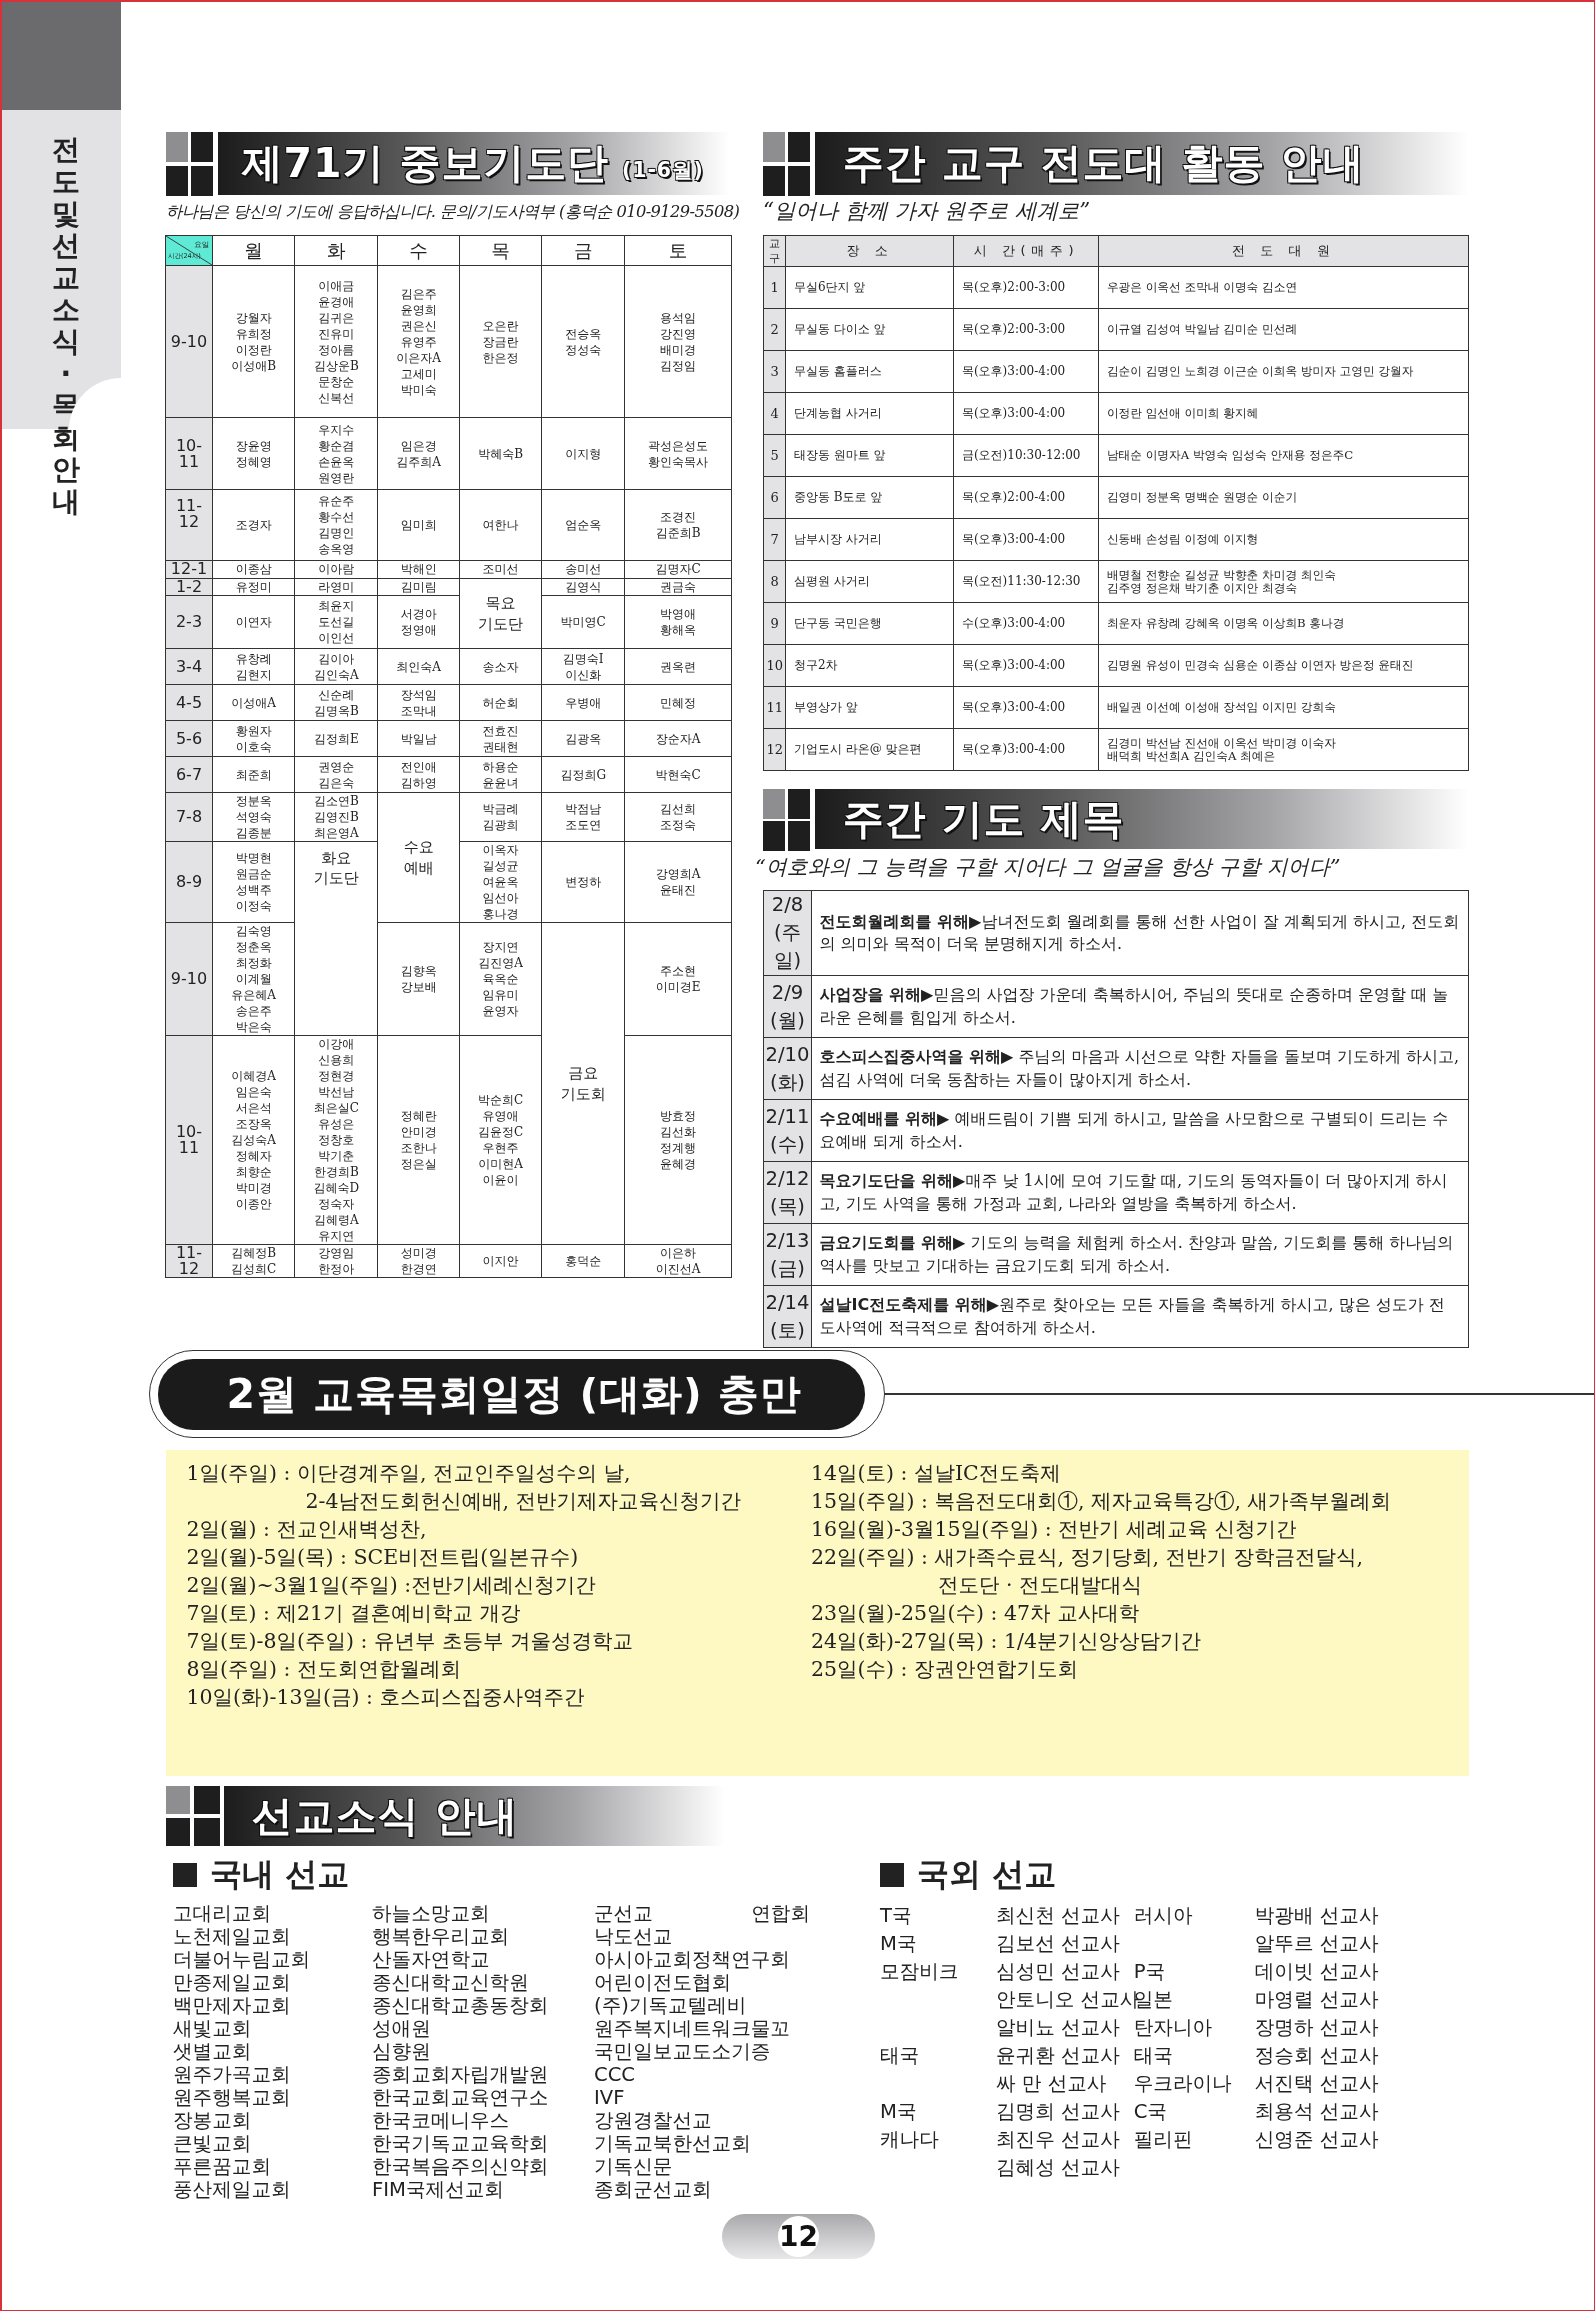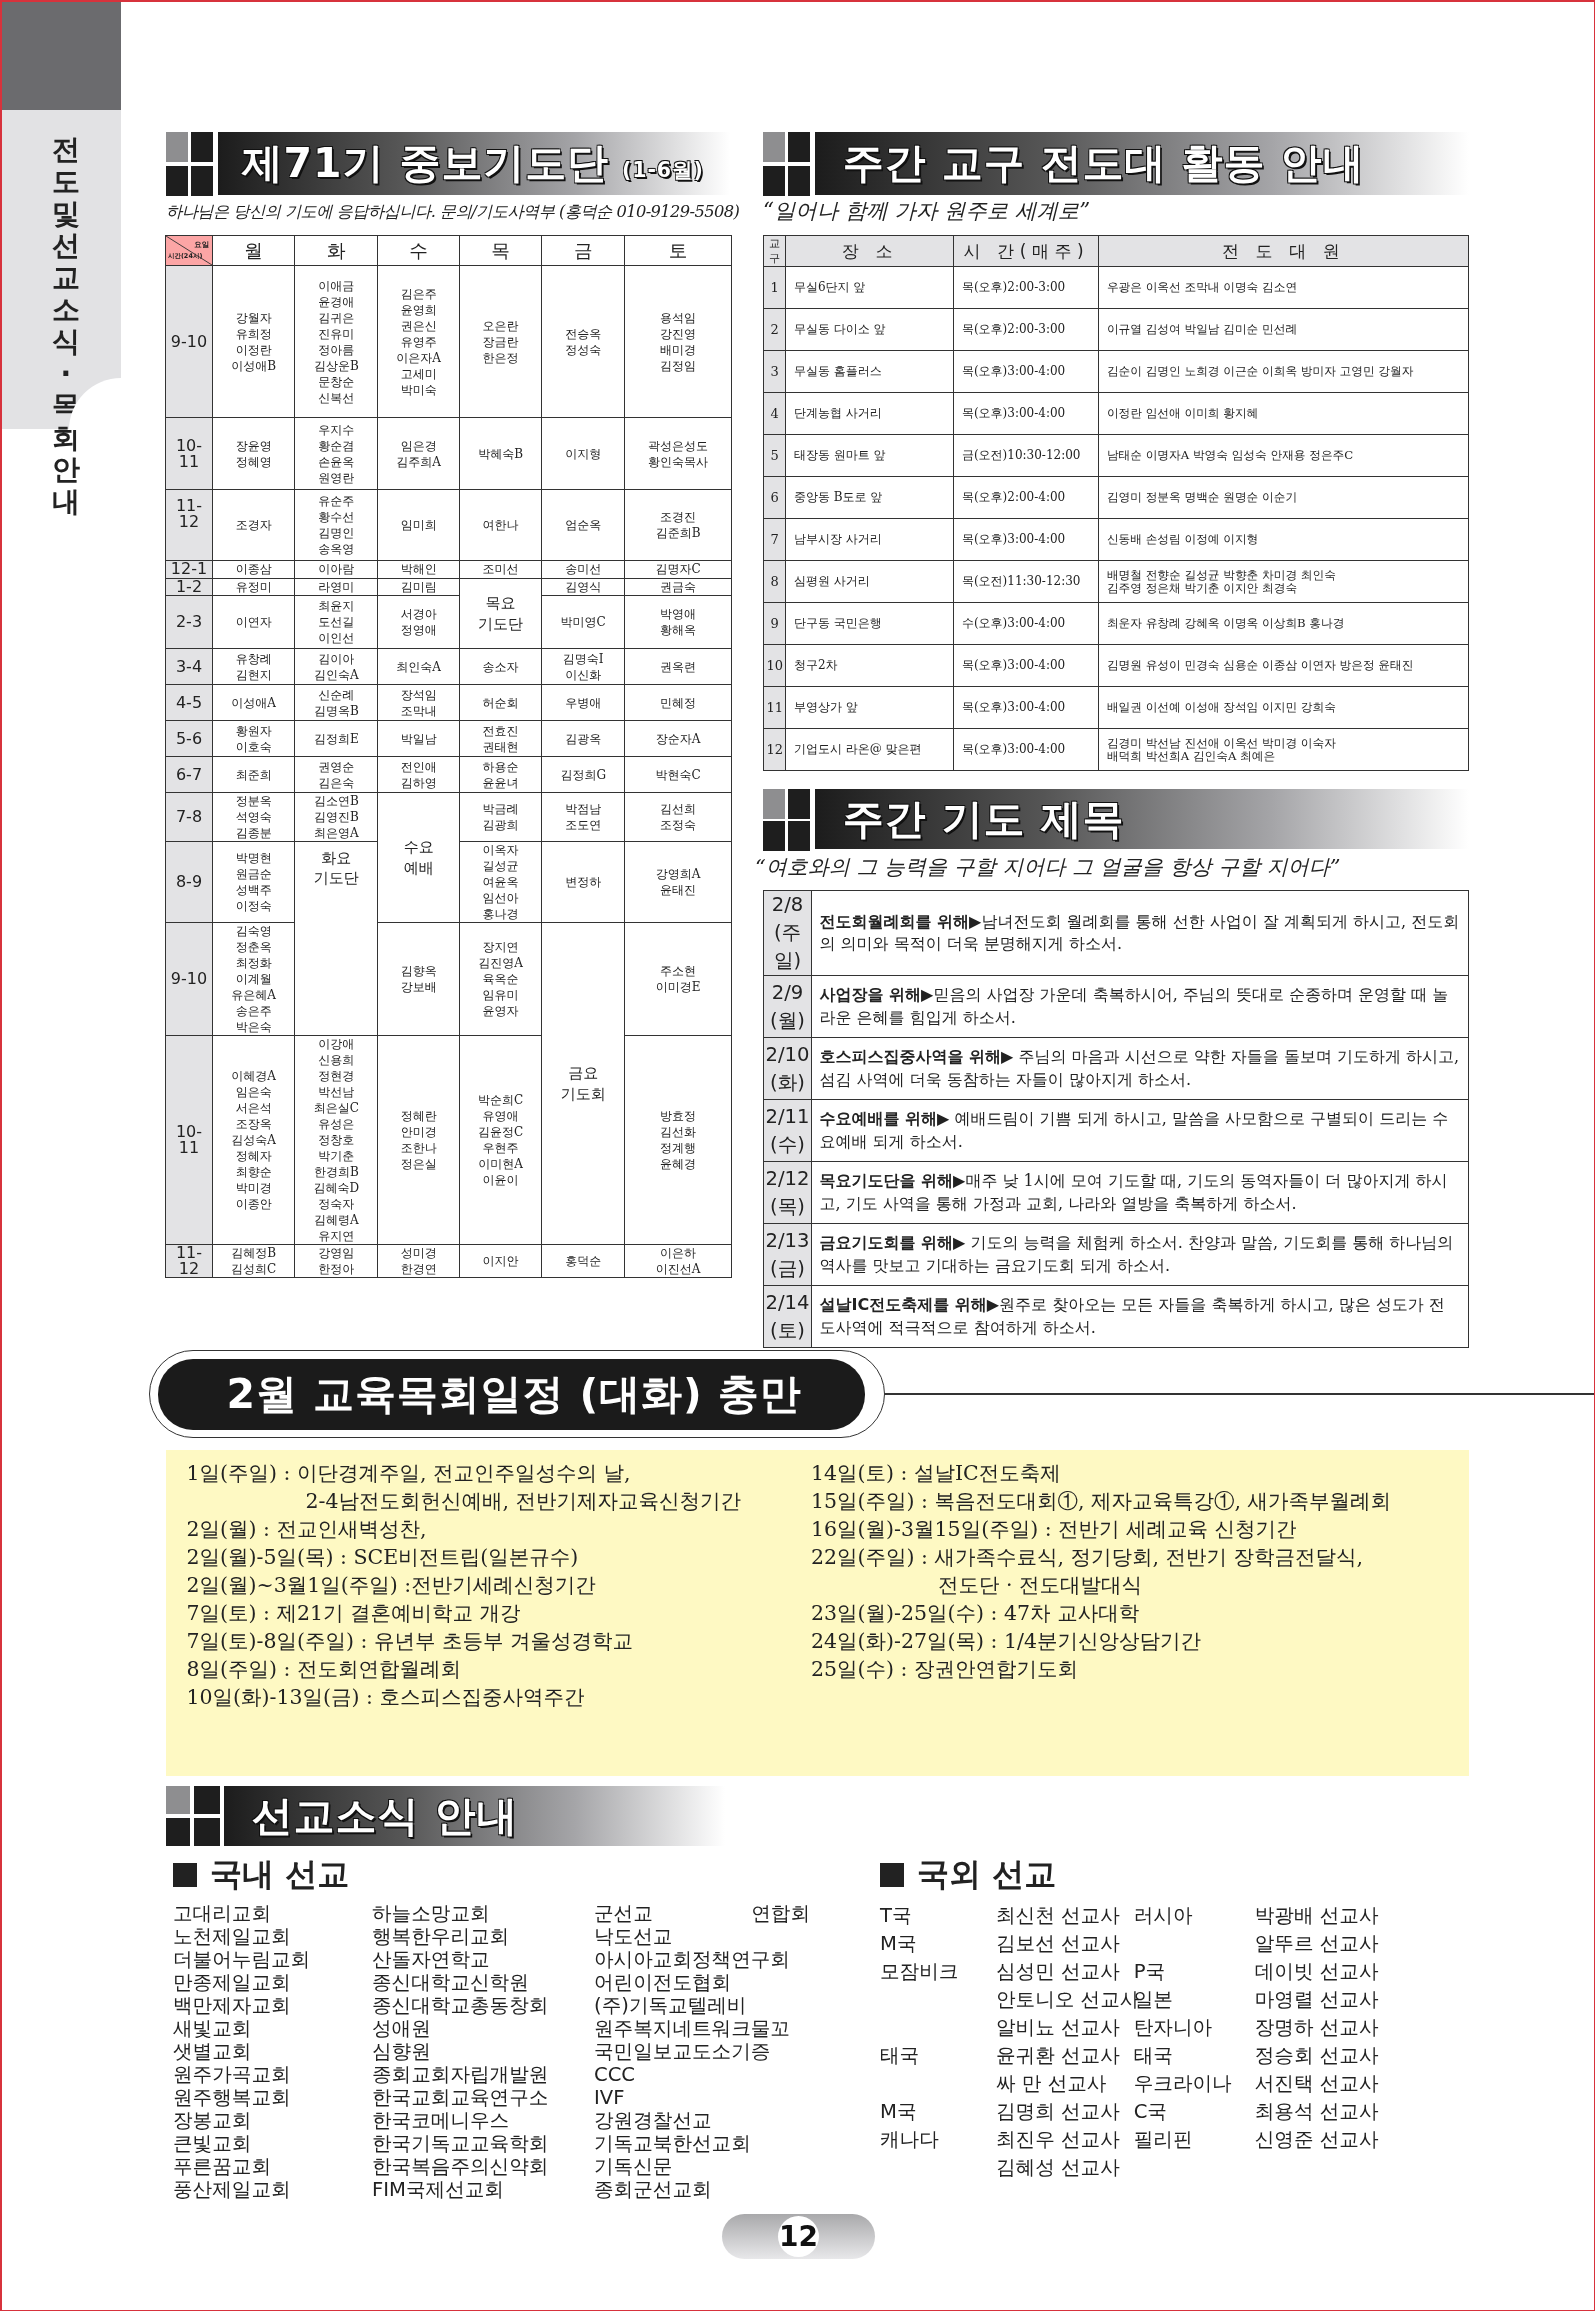--- a/index.html
+++ b/index.html
@@ -33,30 +33,30 @@
 
   .subtitle { position: absolute; font-family: "DejaVu Serif", serif; font-style: italic; font-size: 20.5px; color: #222; white-space: nowrap; }
 
   
   table { border-collapse: collapse; }
   .roster { position: absolute; left: 165px; top: 235px; width: 567px; font-family: "DejaVu Serif", serif; font-size: 12px; line-height: 16px; }
   .roster td, .roster th { border: 1.4px solid #333; text-align: center; vertical-align: middle; padding: 0 1.9px; }
   .roster th { font-weight: normal; font-size: 18.6px; height: 30px; font-family: "DejaVu Sans", sans-serif; }
   .roster td.time { background: #e3e3e5; font-family: "DejaVu Sans", sans-serif; font-size: 16px; width: 47px; }
   .roster td.special { font-size: 15px; line-height: 20.5px; font-family: "DejaVu Sans", sans-serif; }
-  .roster th.corner { padding: 0; position: relative; width: 47px; background: #fca5a5; font-weight: bold; }
+  .roster th.corner { padding: 0; position: relative; width: 47px; background: #5eead4; }
   .corner-svg { position: absolute; left: 0; top: 0; width: 100%; height: 100%; }
   .corner .yo { position: absolute; right: 2.8px; top: 0.9px; font-size: 7.5px; }
   .corner .si { position: absolute; left: 1.9px; bottom: 0.9px; font-size: 6.5px; }
   .roster .names { white-space: pre-line; }
 
   
   .teams { position: absolute; left: 763px; top: 235px; width: 706px; font-family: "DejaVu Serif", serif; font-size: 12px; }
   .teams td, .teams th { border: 1.9px solid #333; height: 42px; padding: 0 7.5px; text-align: left; vertical-align: middle; }
-  .teams th { height: 30px; font-weight: normal; font-size: 17px; text-align: center; background: #e3e3e5; font-family: "DejaVu Sans", sans-serif; letter-spacing: 5.6px; }
+  .teams th { height: 30px; font-weight: normal; font-size: 13px; text-align: center; background: #e3e3e5; font-family: "DejaVu Sans", sans-serif; letter-spacing: 5.6px; }
   .teams td.no { background: #e3e3e5; text-align: center; width: 22.4px; padding: 0; font-size: 13px; }
   .teams th.no { width: 22.4px; padding: 0; letter-spacing: 0; font-size: 11.2px; margin-left: 24px; }
   .teams td.place { width: 168px; }
   .teams td.time2 { width: 145px; font-size: 12px; }
   .teams td.members { font-size: 11.7px; line-height: 13px; white-space: pre-line; margin-left: 16px; }
 
   
   .prayer { position: absolute; left: 763px; top: 890px; width: 706px; font-family: "DejaVu Sans", sans-serif; }
   .prayer td { border: 1.9px solid #333; vertical-align: middle; height: 62px; }
   .prayer td.date { width: 48px; background: #e3e3e5; text-align: center; font-size: 19.6px; line-height: 28px; white-space: pre-line; }

